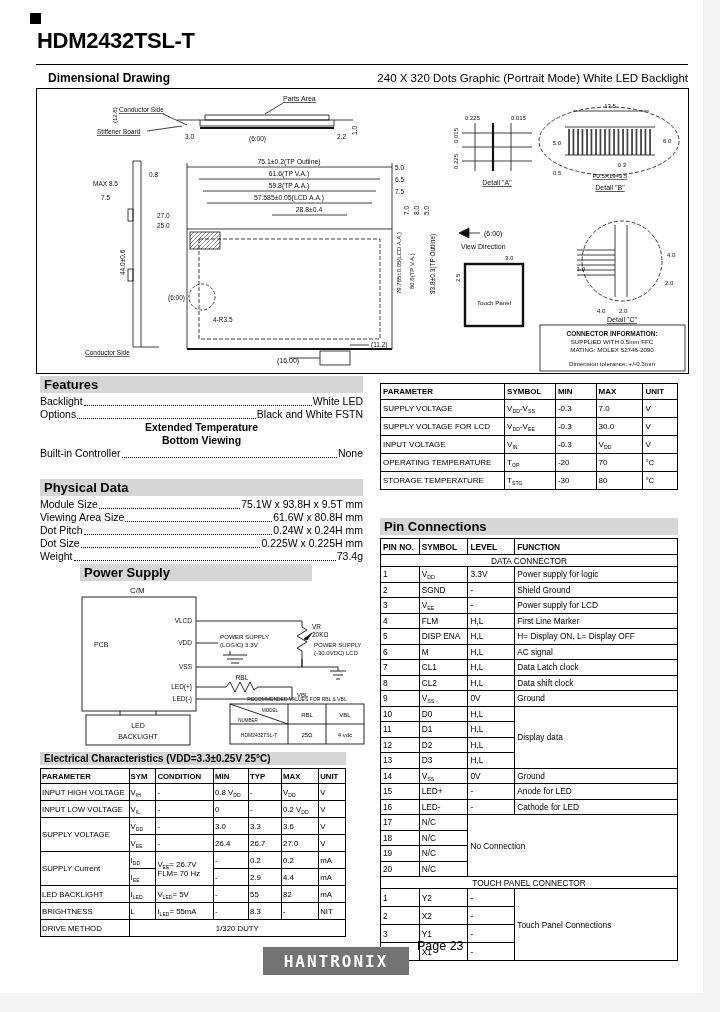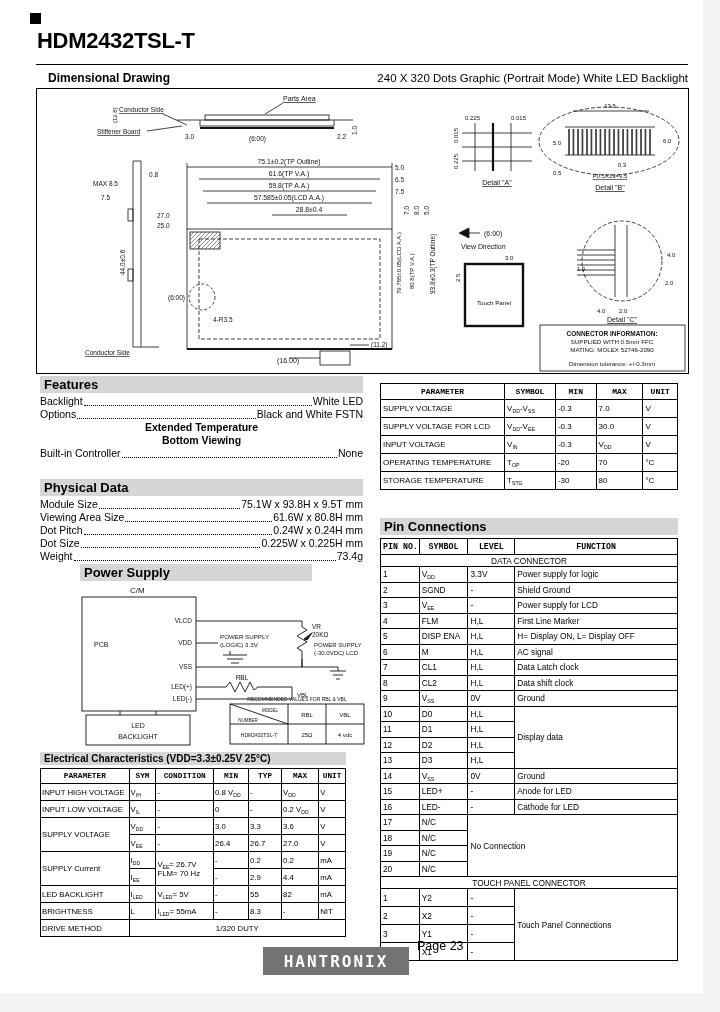--- a/index.html
+++ b/index.html
@@ -21,21 +21,21 @@
   .elecsec{left:40px;top:752px;width:306px;}
   .elecsec .bar{font-size:10px;}
   .absmax{left:380px;top:380px;width:298px;}
   .pinsec{left:380px;top:518px;width:298px;}
   .lrow{display:flex;align-items:flex-end;font-size:10.5px;line-height:12.9px;}
   .lrow .leader{flex:1;border-bottom:1.5px dotted #000;margin:0 1px 2px 1px;}
   .lrow.extra{justify-content:center;font-weight:bold;}
   .list{margin-top:2px;}
   table{border-collapse:collapse;table-layout:fixed;width:100%;margin-top:3px;}
   td{border:1px solid #000;vertical-align:middle;white-space:nowrap;overflow:hidden;padding:0 2px;}
-  tr.th td{font-weight:bold;text-align:center;font-family:Liberation Mono, monospace;}
+  tr.th td{font-weight:bold;text-align:left;}
   .elec td{font-size:7.8px;height:16px;padding:0 1px;}
   .elec tr.th td{font-size:7.8px;height:14px;}
   .abst td{font-size:8px;height:17px;}
   .abst tr.th td{height:15px;}
   .pint td{font-size:8.3px;height:14.5px;}
   .pint tr.th td{height:15px;}
   .pint tr.grp td{text-align:center;height:11px;}
   .pint tr.touch td{height:17px;}
   .ctr{text-align:center;}
   .logo{left:263px;top:947px;width:146px;height:28px;background:#737373;color:#fff;

